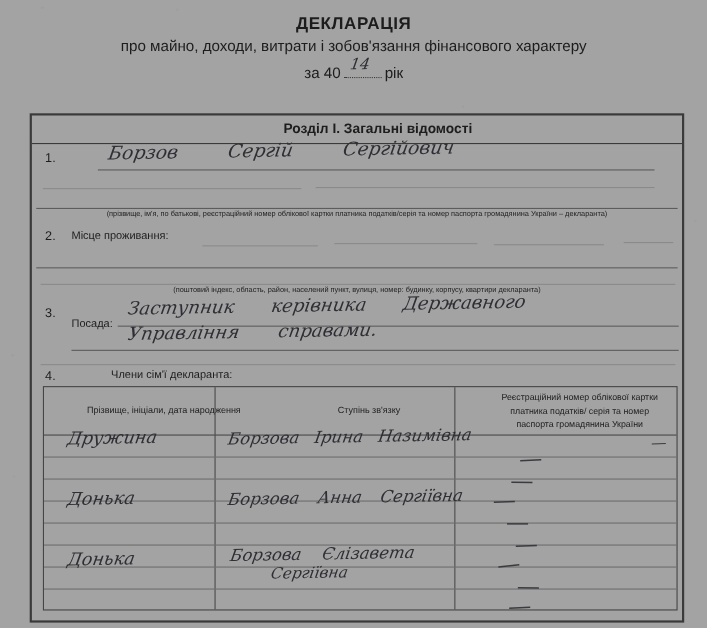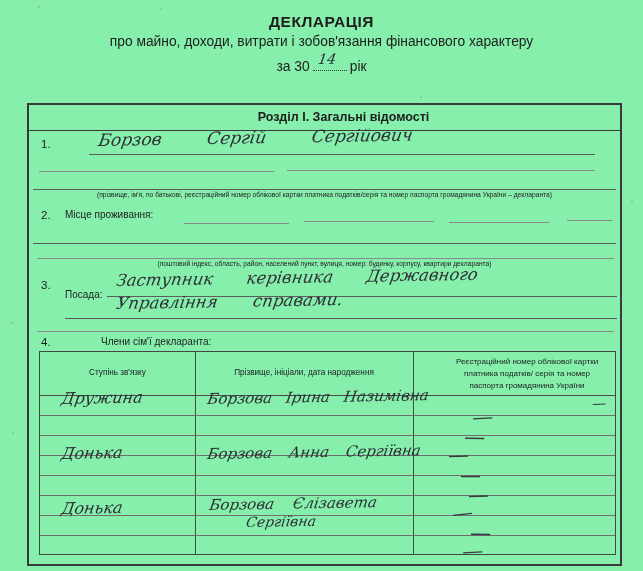--- a/index.html
+++ b/index.html
@@ -1,18 +1,18 @@
 <!DOCTYPE html>
 <html><head>
 <meta charset="utf-8">
 <style>
   html,body{margin:0;padding:0;background:#e8e8e6;}
   .page{
     position:relative; width:643px; height:571px; margin:0 auto;
-    background:#86efac; overflow:hidden;
+    background:#a3a3a3; overflow:hidden;
     font-family:"Liberation Sans", sans-serif; color:#1d1d1d;
   }
   .abs{position:absolute;}
   .center{left:0;right:0;text-align:center;}
   .doc-title{top:13px; font-weight:bold; font-size:15.5px; letter-spacing:.5px;}
   .doc-subtitle{top:34px; font-size:13.8px;}
   .year-line{top:55px; font-size:13.8px;}
   .year-slot{
     display:inline-block; position:relative; width:34px; height:15px;
     border-bottom:1.5px dotted #3c3c3c; margin:0 3px; vertical-align:baseline;
@@ -68,21 +68,21 @@
   <div class="speck abs" style="left:160px;top:8px;width:2px;height:2px;"></div>
   <div class="speck abs" style="left:37px;top:6px;width:3px;height:2px;"></div>
   <div class="speck abs" style="left:10px;top:322px;width:3px;height:2px;"></div>
   <div class="speck abs" style="left:12px;top:432px;width:2px;height:2px;"></div>
   <div class="speck abs" style="left:631px;top:200px;width:2px;height:2px;"></div>
   <div class="speck abs" style="left:420px;top:96px;width:2px;height:2px;"></div>
 
   <div class="abs center doc-title">ДЕКЛАРАЦІЯ</div>
   <div class="abs center doc-subtitle">про майно, доходи, витрати і зобов'язання фінансового характеру</div>
   <div class="abs center year-line">
-    <span>за 30</span><span class="year-slot"><span class="hw">14</span></span><span>рік</span>
+    <span>за 40</span><span class="year-slot"><span class="hw">14</span></span><span>рік</span>
   </div>
 
   <div class="abs formbox">
 
     <div class="abs sec-header">Розділ І. Загальні відомості</div>
 
     <div class="abs num" style="left:12px;top:33px;">1.</div>
     <div class="abs hw" style="left:68px;top:25px;font-size:17px;word-spacing:40px;">Борзов Сергій Сергійович</div>
     <div class="abs rule" style="left:60px;top:49px;width:506px;"></div>
     <div class="abs rule faint" style="left:10px;top:66px;width:235px;"></div>
@@ -107,22 +107,22 @@
     <div class="abs hw" style="left:86px;top:189px;font-size:16.5px;word-spacing:30px;">Управління справами.</div>
     <div class="abs rule" style="left:36px;top:213px;width:552px;"></div>
     <div class="abs rule faint" style="left:8px;top:226px;width:577px;"></div>
 
     <div class="abs num" style="left:12px;top:231px;">4.</div>
     <div class="abs lbl" style="left:36px;top:231px;margin-left:36px;">Члени сім'ї декларанта:</div>
 
     <div class="abs ftable">
 
       <div class="fhead">
+        <div class="fhc fhc2">Прізвище, ініціали, дата народження</div>
         <div class="fhc fhc1">Ступінь зв'язку</div>
-        <div class="fhc fhc2">Прізвище, ініціали, дата народження</div>
         <div class="fhc fhc3">Реєстраційний номер облікової картки платника податків/ серія та номер паспорта громадянина України</div>
       </div>
 
       <div class="vdiv" style="left:155px;"></div>
       <div class="vdiv" style="left:373px;"></div>
 
       <div class="fbody">
         <div class="frow"></div>
         <div class="frow"></div>
         <div class="frow"></div>

